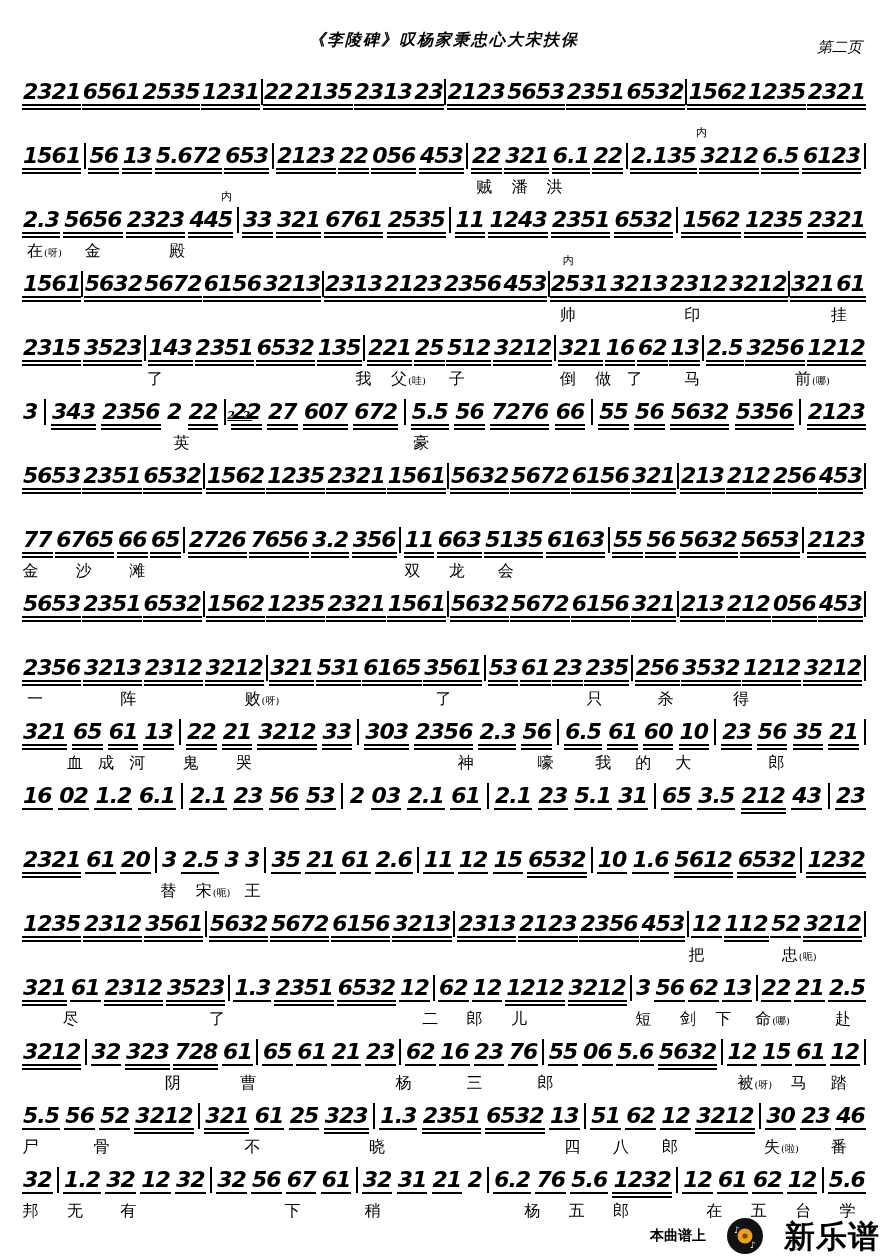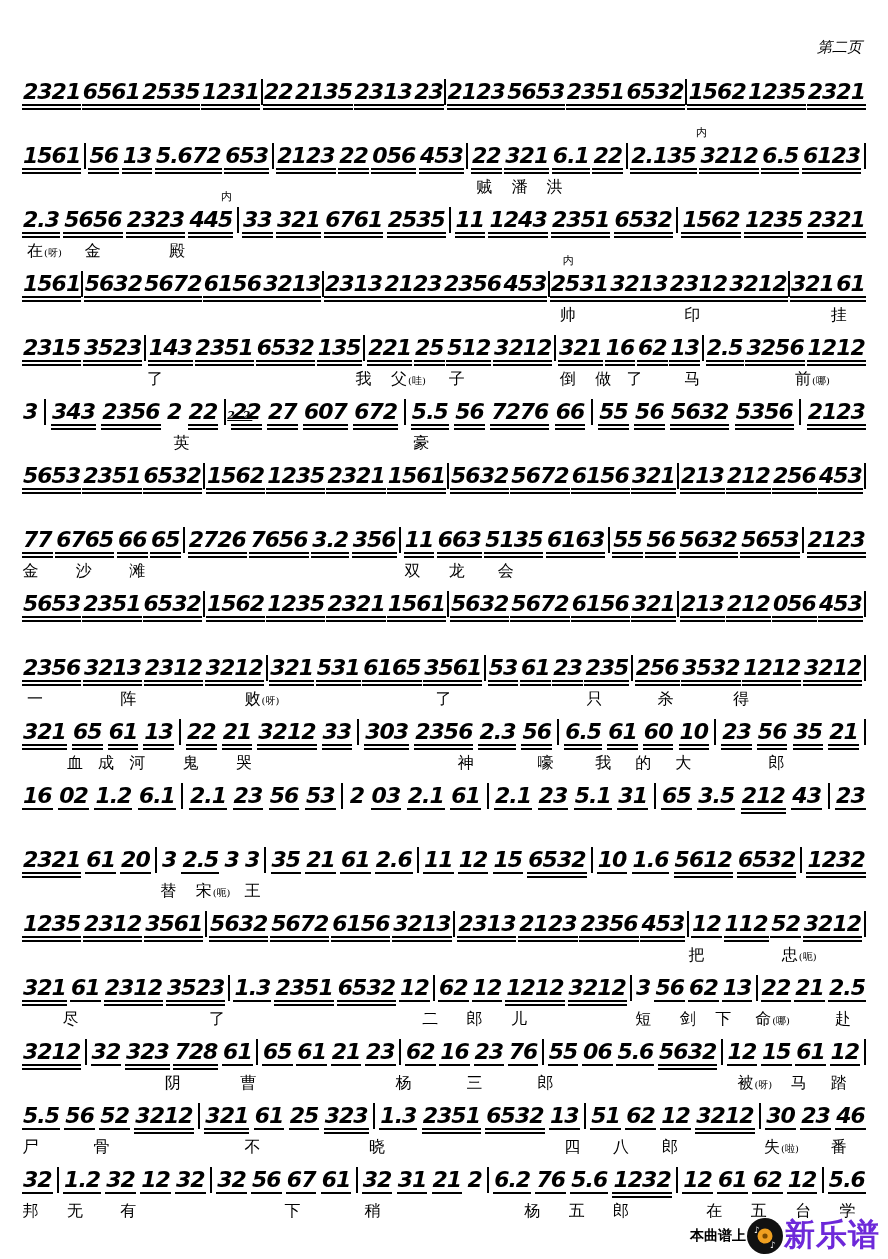--- a/index.html
+++ b/index.html
@@ -25,30 +25,31 @@
       background-position:0 calc(100% - 4px),0 100%;}
   .bar{width:2px;height:26px;background:#000;margin-bottom:5px;flex:0 0 auto;}
   .lyrics{position:absolute;left:0;right:0;top:37px;height:26px;}
   .lyr{position:absolute;top:2px;transform:translateX(-50%);font-size:16px;
        font-family:"DejaVu Serif",serif;white-space:nowrap;letter-spacing:1px;}
   .lyr-small{font-size:10px;letter-spacing:0;}
   .ann{position:absolute;top:-13px;transform:translateX(-50%);font-size:11px;
        font-family:"DejaVu Serif",serif;}
   .grace{font-style:italic;font-weight:bold;font-size:11px;
          text-decoration:underline;letter-spacing:2px;}
-  .wm{position:absolute;right:8px;bottom:4px;display:flex;align-items:center;gap:0;}
+  .wm{position:absolute;right:8px;bottom:4px;display:flex;align-items:center;gap:20px;}
   .wm-prefix{font-size:14px;font-weight:bold;}
   .wm-brand{font-size:31px;font-weight:bold;font-family:"DejaVu Serif",serif;
             letter-spacing:1px;line-height:1;}
 </style>
 </head>
 <body>
 
 <div class="page">
   <div class="hdr">
+    <div class="title">《李陵碑》叹杨家秉忠心大宋扶保</div>
     <div class="pagenum">第二页</div>
   </div>
 
   <div class="score">
       <div class="system">
         <div class="notes">
           <div class="tok u2">2321</div>
           <div class="tok u2">6561</div>
           <div class="tok u2">2535</div>
           <div class="tok u2">1231</div>
@@ -644,15 +645,15 @@
     <span class="wm-prefix">本曲谱上</span>
     <span style="display:inline-flex;">
       <svg width="38" height="38" viewBox="0 0 38 38">
         <circle cx="19" cy="19" r="18" fill="#111"></circle>
         <circle cx="19" cy="19" r="7.5" fill="#f0a020"></circle>
         <circle cx="19" cy="19" r="2.6" fill="#7a4a00"></circle>
         <text x="8" y="16" font-size="9" fill="#fff" font-family="DejaVu Sans, sans-serif">♪</text>
         <text x="24" y="31" font-size="9" fill="#fff" font-family="DejaVu Sans, sans-serif">♪</text>
       </svg>
     </span>
-    <span class="wm-brand" style="color: #6d28d9; font-family: Liberation Mono, monospace;">新乐谱</span>
+    <span class="wm-brand" style="color: #000000;">新乐谱</span>
   </div>
 </div>
 
 </body></html>

